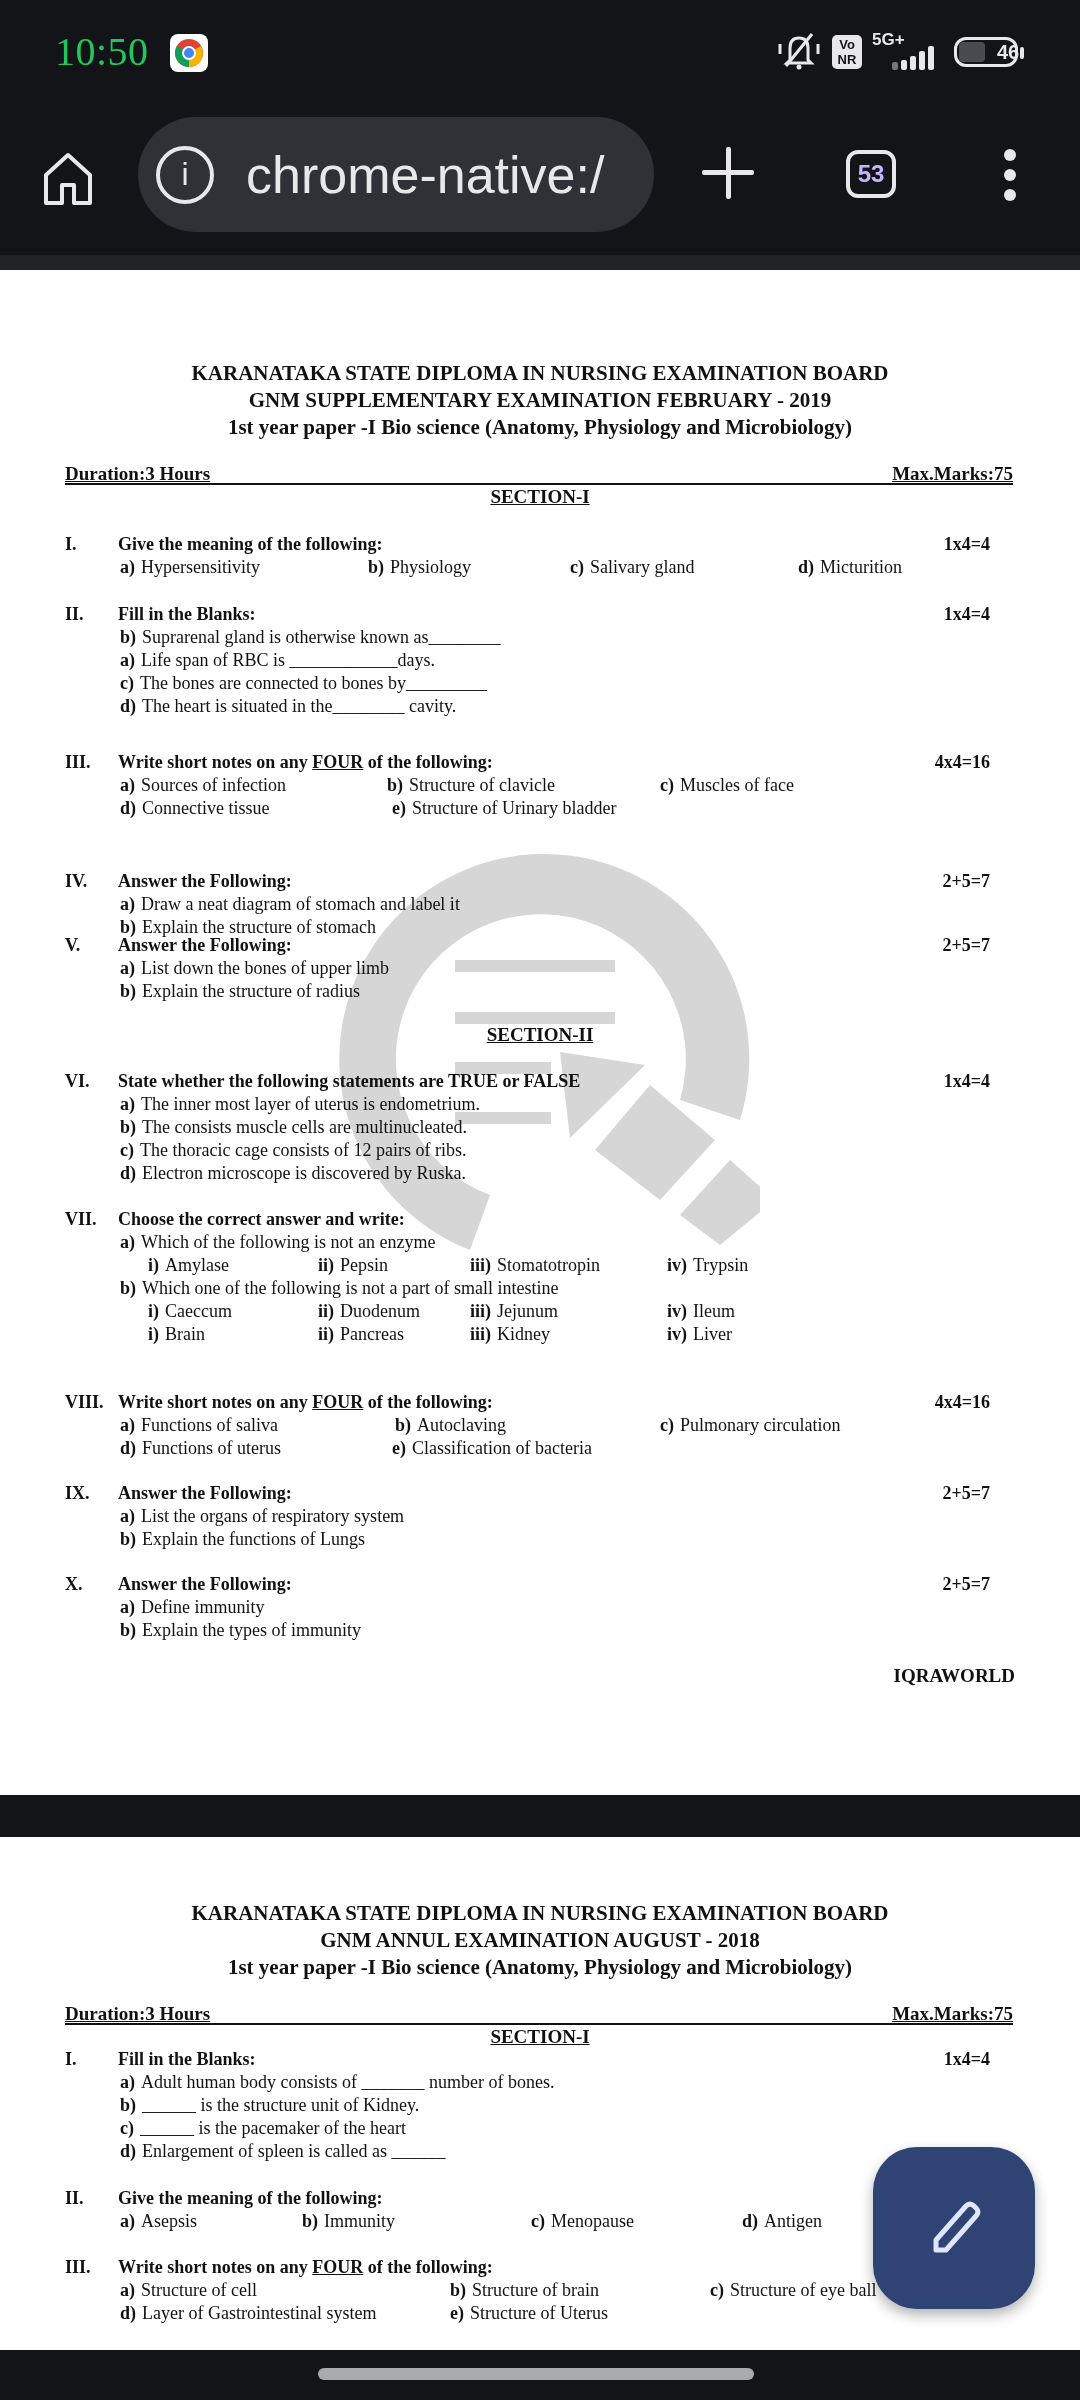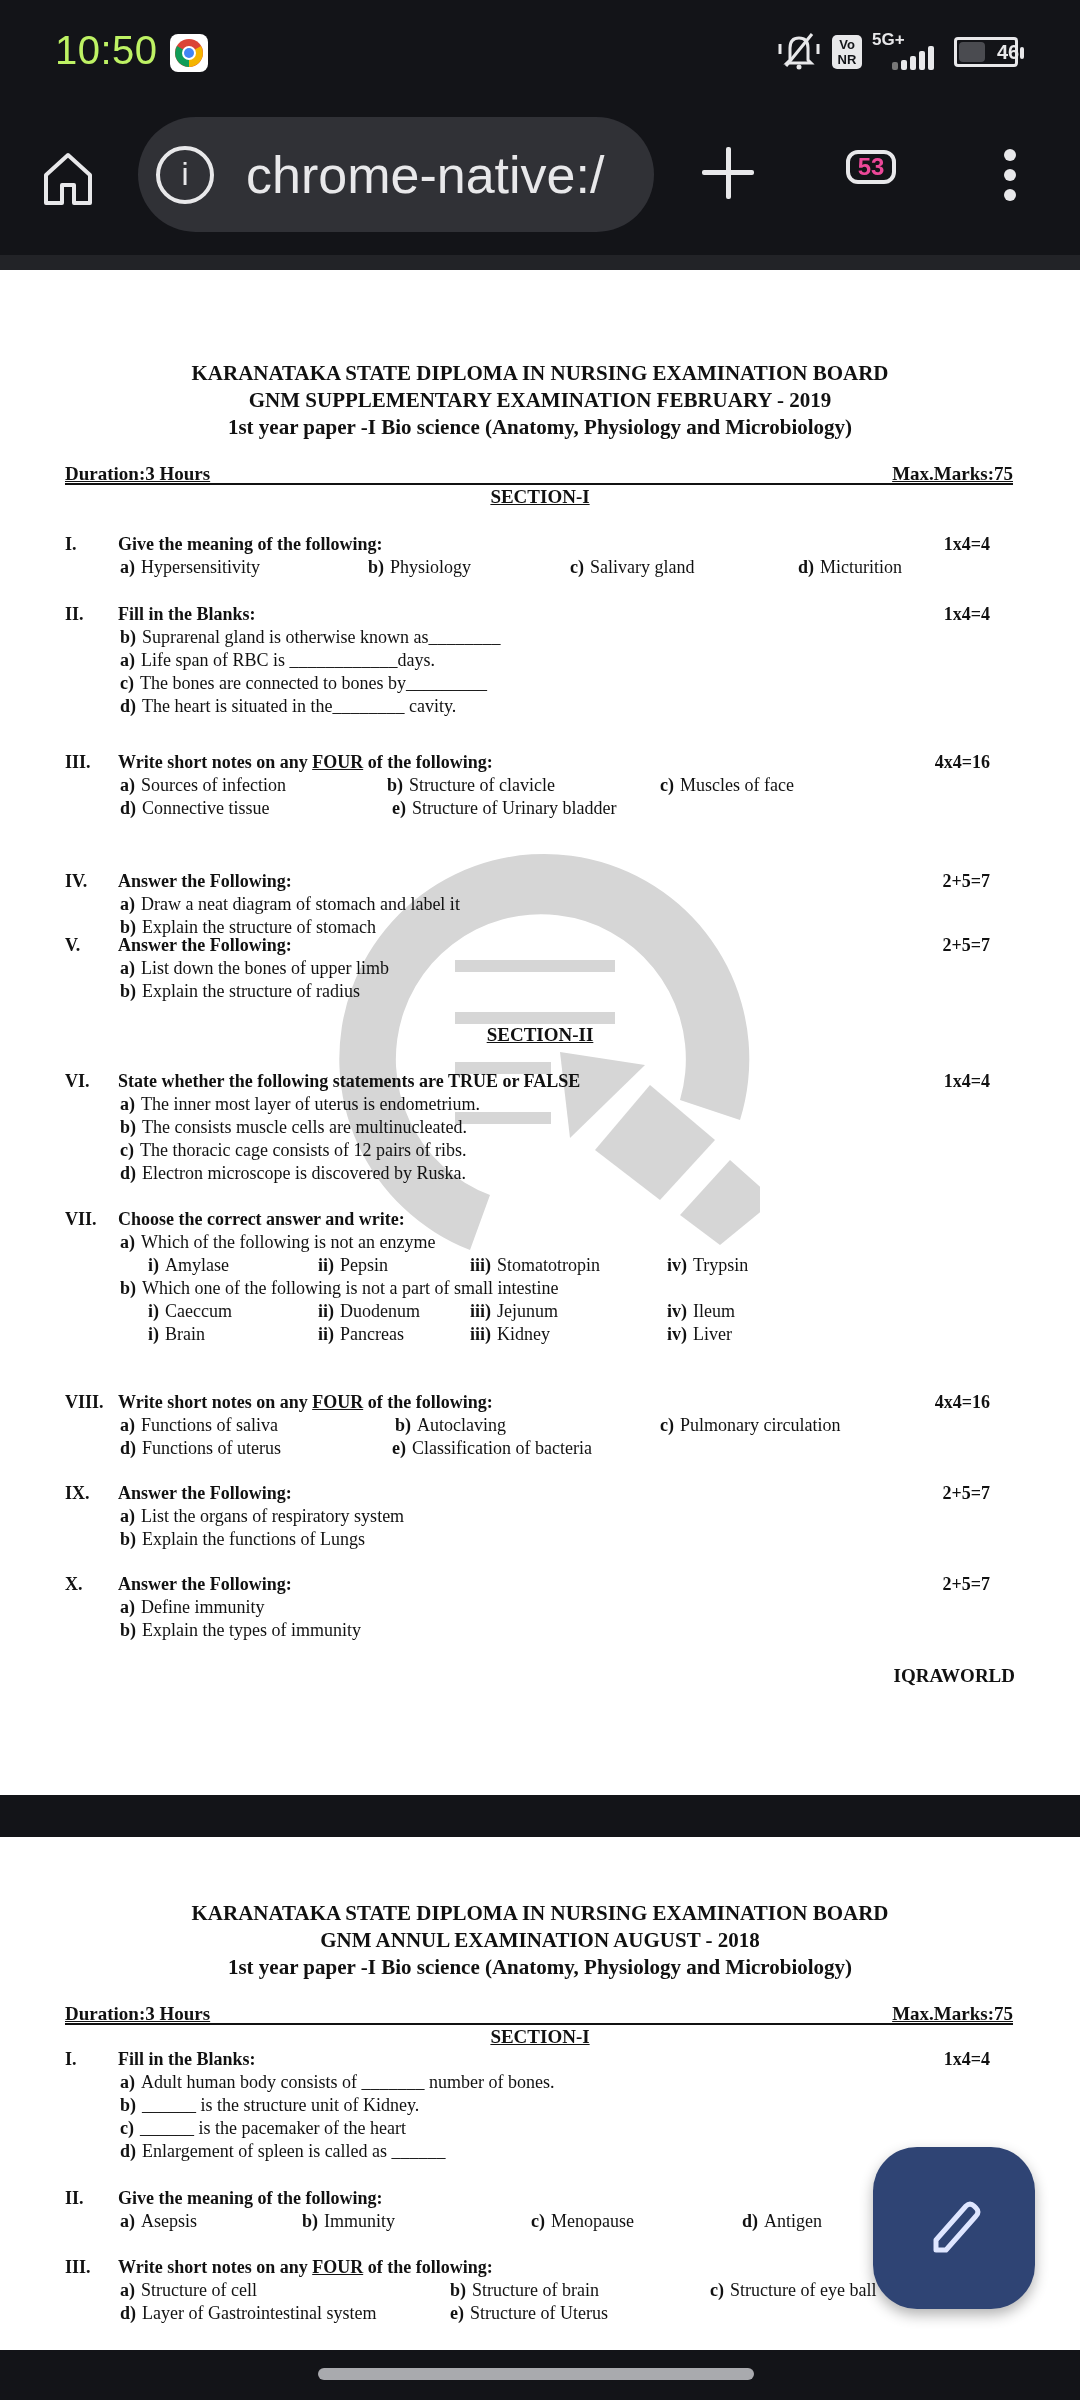--- a/index.html
+++ b/index.html
@@ -1,44 +1,44 @@
 <!DOCTYPE html>
 <html><head>
 <meta charset="utf-8">
 <style>
   * { box-sizing: border-box; margin: 0; padding: 0; }
   html, body { width: 1080px; height: 2400px; overflow: hidden; background: #131418; }
   body { position: relative; font-family: "Liberation Serif", serif; }
 
   
   .statusbar { position: absolute; left: 0; top: 0; width: 1080px; height: 105px; background: #131418; color: #e8e8ea; }
-  .sb-time { position: absolute; left: 55px; top: 28px; font-family: Liberation Sans, sans-serif; font-size: 40px; color: #bef264; letter-spacing: 0.5px; }
+  .sb-time { position: absolute; left: 55px; top: 28px; font-family: Liberation Serif, serif; font-size: 40px; color: #22c55e; letter-spacing: 0.5px; }
   .sb-chrome { position: absolute; left: 170px; top: 34px; width: 38px; height: 38px; background: #fff; border-radius: 8px; display: flex; align-items: center; justify-content: center; }
   .sb-right { position: absolute; right: 62px; top: 30px; display: flex; align-items: center; gap: 10px; color: #e8e8ea; font-family: "Liberation Sans", sans-serif; }
   .vonr { width: 30px; height: 34px; background: #e8e8ea; color: #131418; border-radius: 5px; font-size: 13px; font-weight: bold; line-height: 15px; text-align: center; padding-top: 2px; }
   .net { position: relative; width: 72px; height: 40px; }
   .net .lbl { position: absolute; left: 0; top: -2px; font-size: 17px; font-weight: bold; }
   .net .bars { position: absolute; left: 20px; bottom: 2px; display: flex; align-items: flex-end; gap: 3px; }
   .net .bars span { display: block; width: 6px; background: #e8e8ea; border-radius: 2px; }
-  .battery { position: relative; width: 64px; height: 30px; border: 3px solid #e8e8ea; border-radius: 4px; display: flex; align-items: center; justify-content: center; font-size: 20px; font-weight: bold; padding-left: 44px; }
+  .battery { position: relative; width: 64px; height: 30px; border: 3px solid #e8e8ea; border-radius: 12px; display: flex; align-items: center; justify-content: center; font-size: 20px; font-weight: bold; padding-left: 44px; }
   .battery::after { content: ""; position: absolute; right: -9px; top: 7px; width: 4px; height: 12px; background: #e8e8ea; border-radius: 2px; }
   .battery .fill { position: absolute; left: 2px; top: 2px; bottom: 2px; width: 26px; background: #4a4b50; border-radius: 4px; }
   .battery span.v { position: relative; }
 
   
   .toolbar { position: absolute; left: 0; top: 105px; width: 1080px; height: 150px; background: #131418; }
   .tb-home { position: absolute; left: 40px; top: 46px; width: 56px; height: 56px; }
   .omnibox { position: absolute; left: 138px; top: 12px; width: 516px; height: 115px; background: #303136; border-radius: 58px; display: flex; align-items: center; padding-left: 18px; overflow: hidden; }
   .omni-info { width: 58px; height: 58px; border: 4px solid #e8e8ea; border-radius: 50%; display: flex; align-items: center; justify-content: center; color: #e8e8ea; font-family: "Liberation Sans", sans-serif; font-size: 32px; flex: none; }
   .omni-text { margin-left: 32px; color: #e8e8ea; font-family: "Liberation Sans", sans-serif; font-size: 52px; white-space: nowrap; }
   .tb-plus { position: absolute; left: 700px; top: 40px; width: 56px; height: 56px; }
   .tb-plus::before, .tb-plus::after { content: ""; position: absolute; background: #e8e8ea; border-radius: 2px; }
   .tb-plus::before { left: 26px; top: 2px; width: 5px; height: 52px; }
   .tb-plus::after { left: 2px; top: 25px; width: 52px; height: 5px; }
-  .tb-tabs { position: absolute; left: 846px; top: 45px; width: 50px; height: 34px; border: 4px solid #e8e8ea; border-radius: 12px; color: #ec4899; font-family: "Liberation Sans", sans-serif; font-size: 24px; font-weight: bold; display: flex; align-items: center; justify-content: center; }
+  .tb-tabs { position: absolute; left: 846px; top: 45px; width: 50px; height: 48px; border: 4px solid #e8e8ea; border-radius: 12px; color: #c4b5fd; font-family: "Liberation Sans", sans-serif; font-size: 24px; font-weight: bold; display: flex; align-items: center; justify-content: center; }
   .tb-menu { position: absolute; left: 998px; top: 44px; width: 24px; height: 52px; display: flex; flex-direction: column; justify-content: space-between; align-items: center; }
   .tb-menu span { width: 12px; height: 12px; background: #e8e8ea; border-radius: 50%; }
   .tb-divider { position: absolute; left: 0; top: 255px; width: 1080px; height: 15px; background: #222327; }
 
   
   .doc { position: absolute; left: 0; top: 270px; width: 1080px; height: 2080px; overflow: hidden; background: #131418; }
   .page { position: absolute; left: 0; width: 1080px; background: #fff; color: #111; }
   .page1 { top: 0; height: 1525px; }
   .page2 { top: 1567px; height: 600px; }
 

